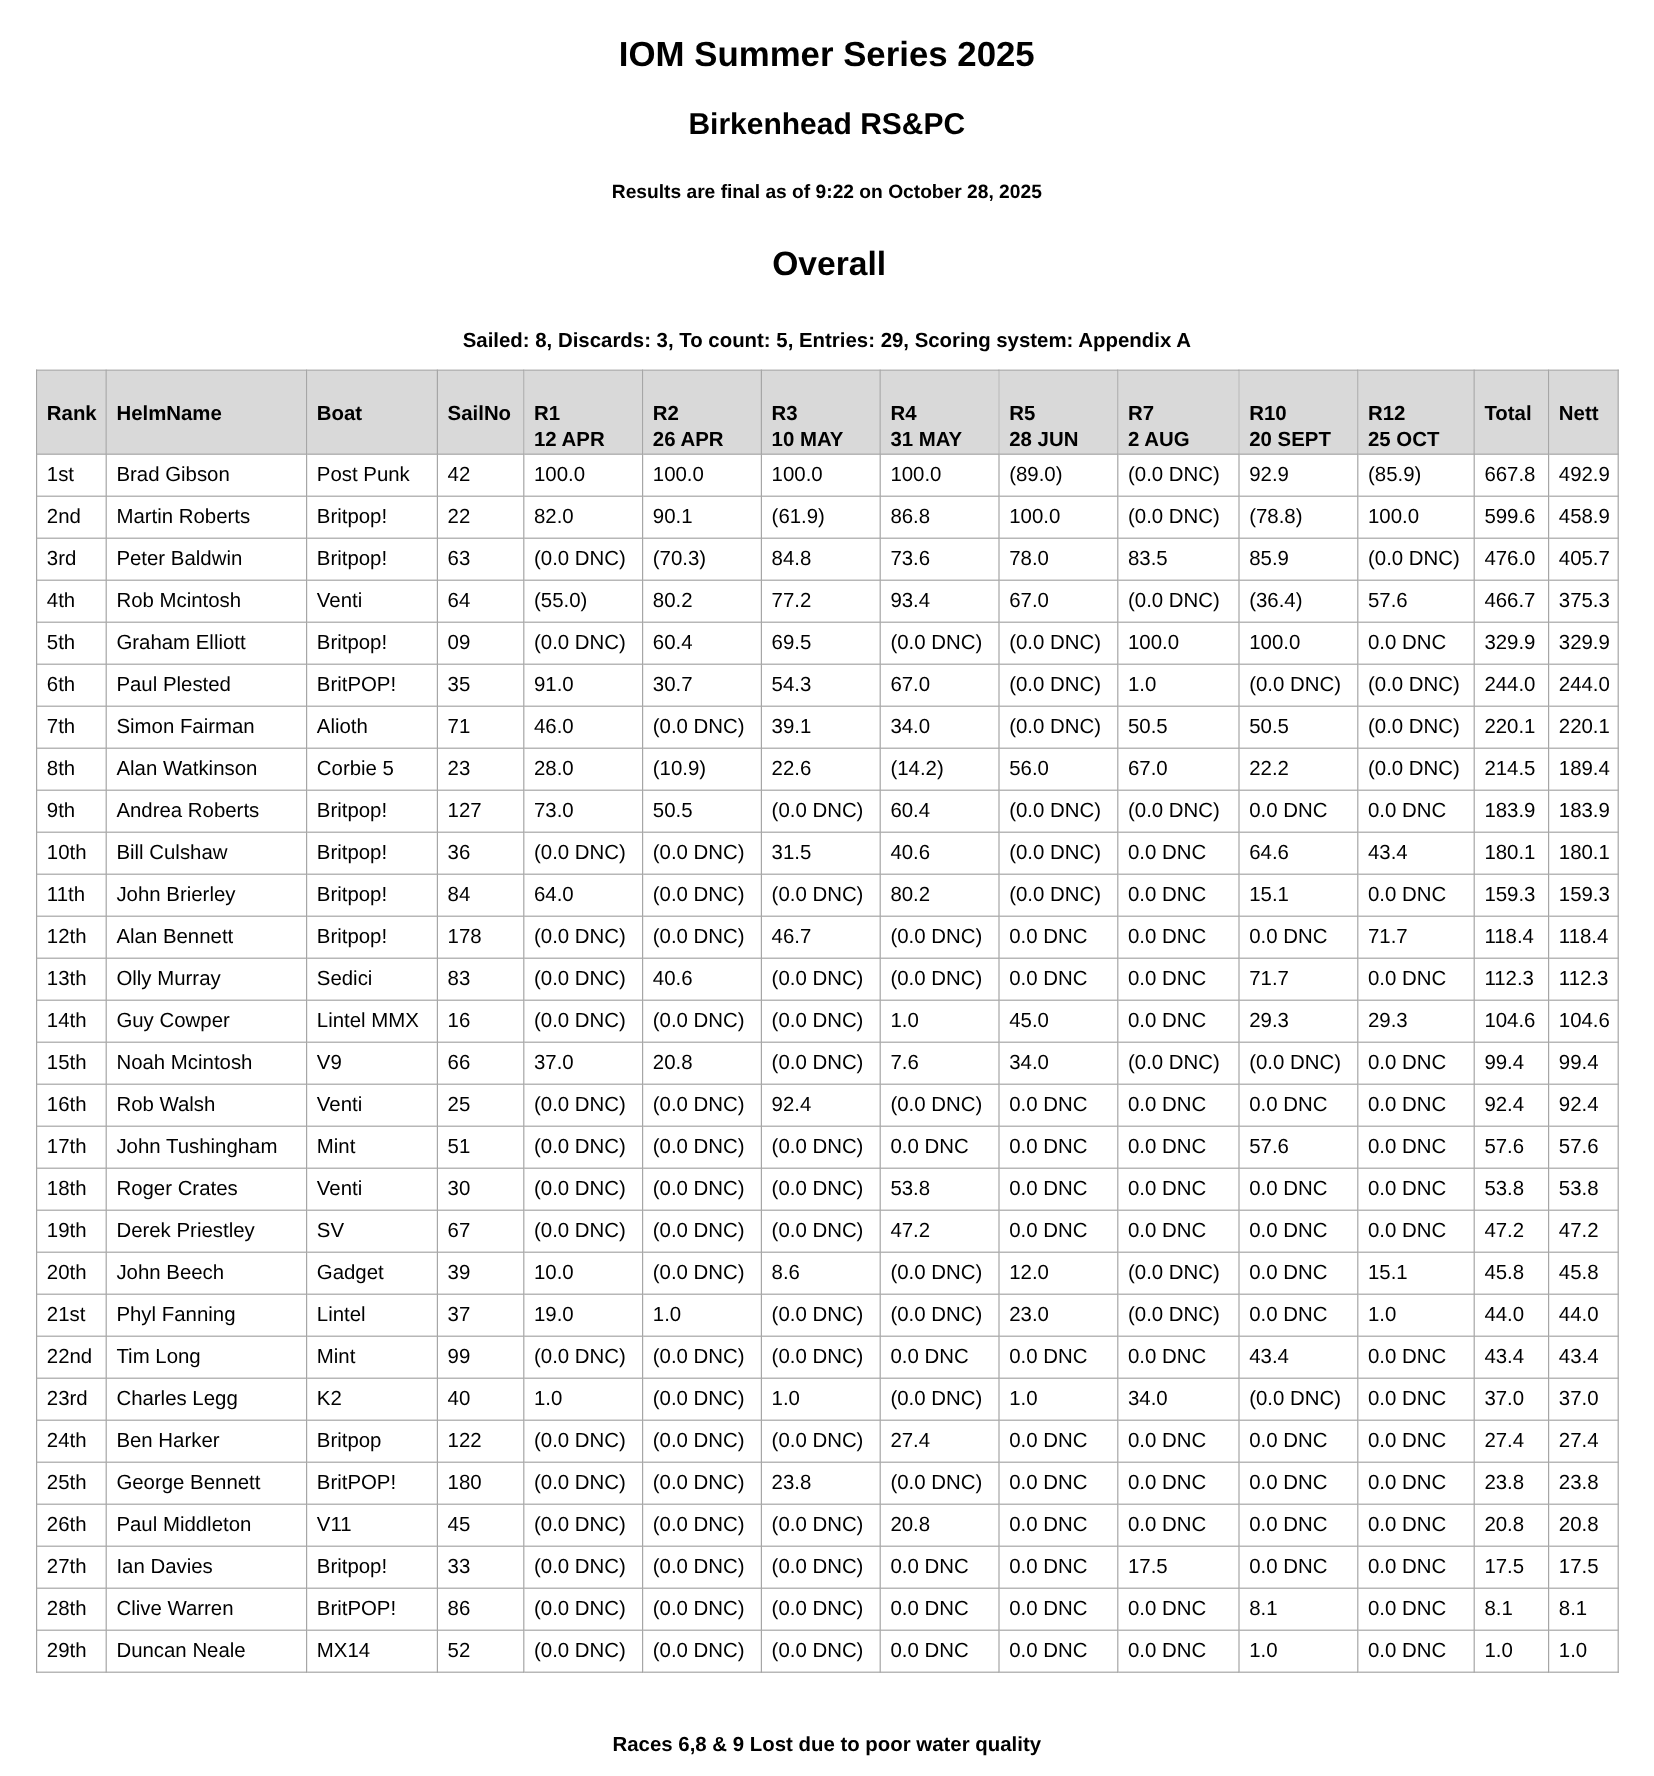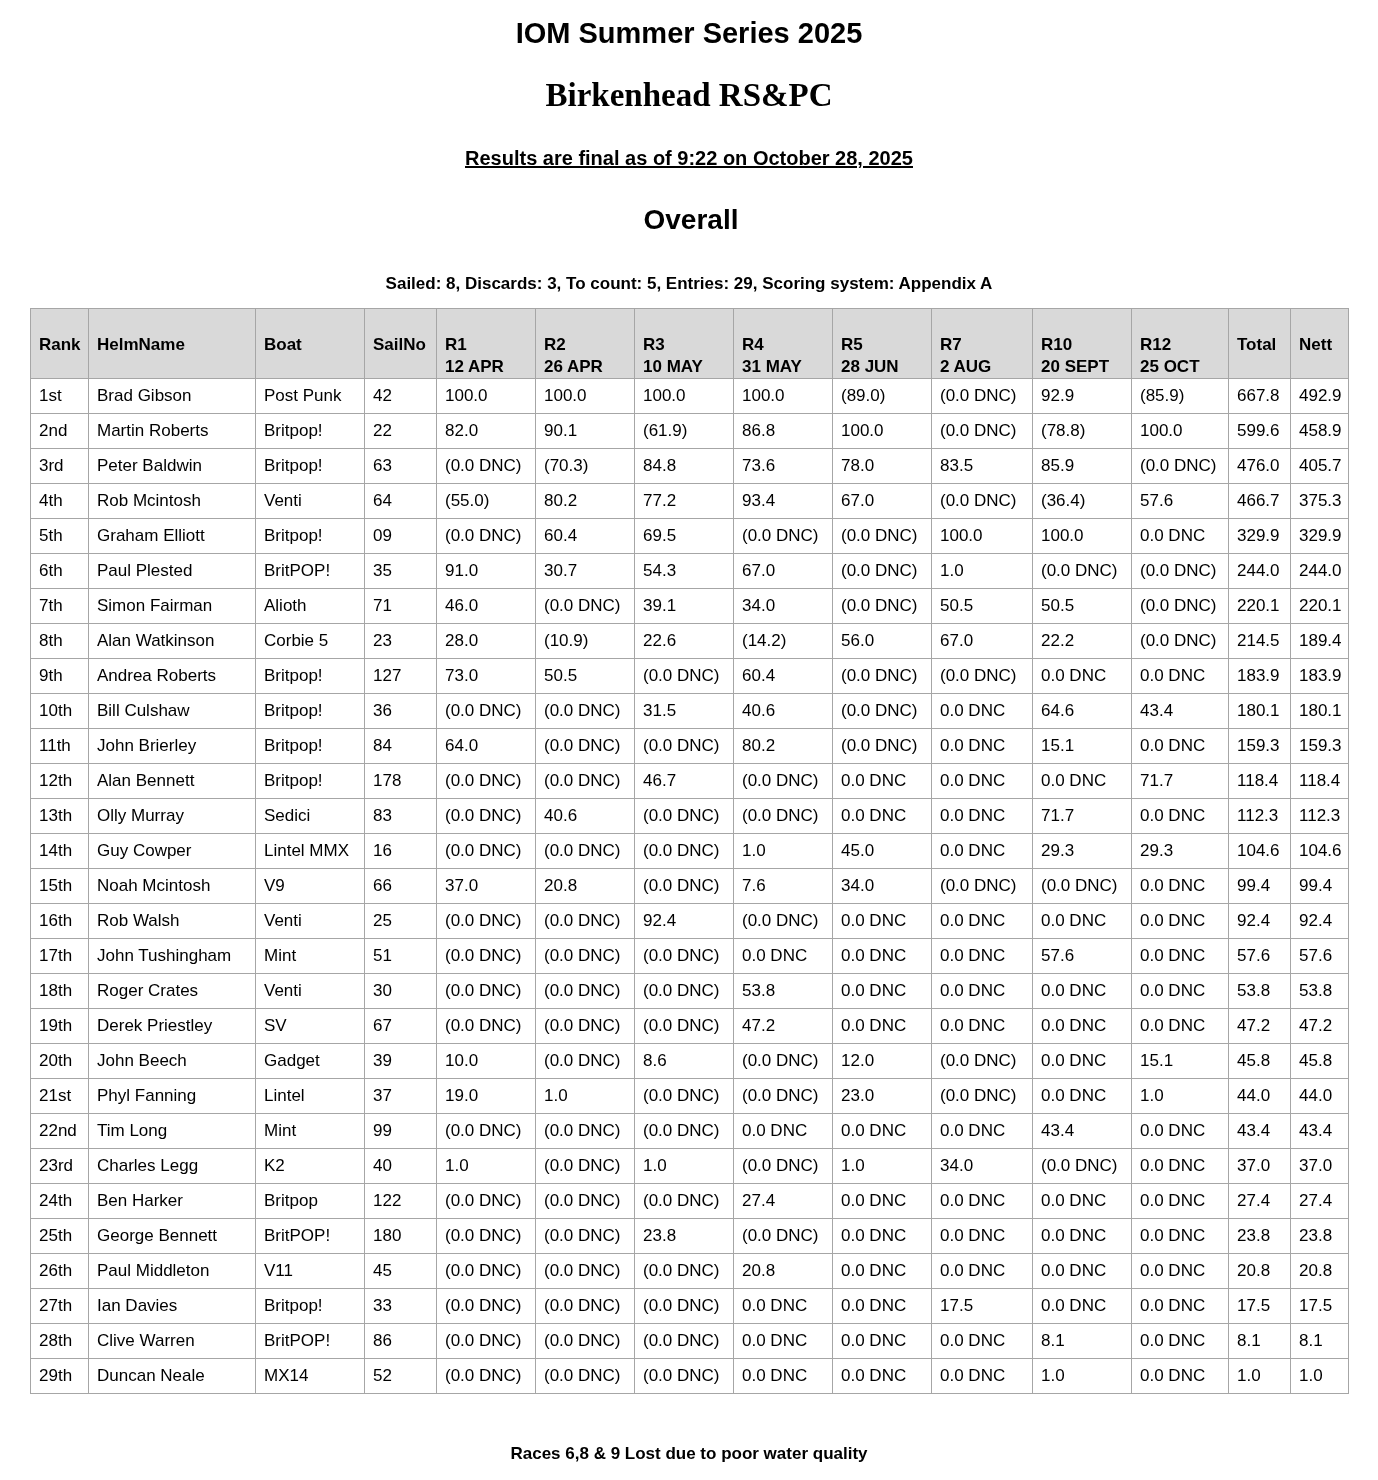--- a/index.html
+++ b/index.html
@@ -12,23 +12,23 @@
   }
   *{box-sizing:border-box;}
   html,body{margin:0;padding:0;}
   body{
     width:1378px;
     background:#FFFFFF;
     font-family:"Liberation Sans","DejaVu Sans",sans-serif;
     color:#000;
   }
   .headings{text-align:center;}
-  .title{font-size:29px;font-weight:bold;padding-top:17px;margin:0 0 0 0;}
-  .venue{font-size:33px;font-weight:bold;margin:27px 0 0 0;font-family:Liberation Serif, serif;}
-  .status{font-size:20px;font-weight:bold;margin:33px 0 0 0;text-decoration:underline;}
+  .title{font-size:29px;font-weight:bold;padding-top:30px;margin:0 0 0 0;}
+  .venue{font-size:25px;font-weight:bold;margin:27px 0 0 0;}
+  .status{font-size:16px;font-weight:bold;margin:33px 0 0 0;}
   .section{font-size:28px;font-weight:bold;margin:34px 0 0 4px;}
   .summary{font-size:17px;font-weight:bold;margin:38px 0 14px 0;}
 
   table.results{
     border-collapse:collapse;
     table-layout:fixed;
     margin-left:30px;
     width:1318px;
     font-size:17px;
   }

